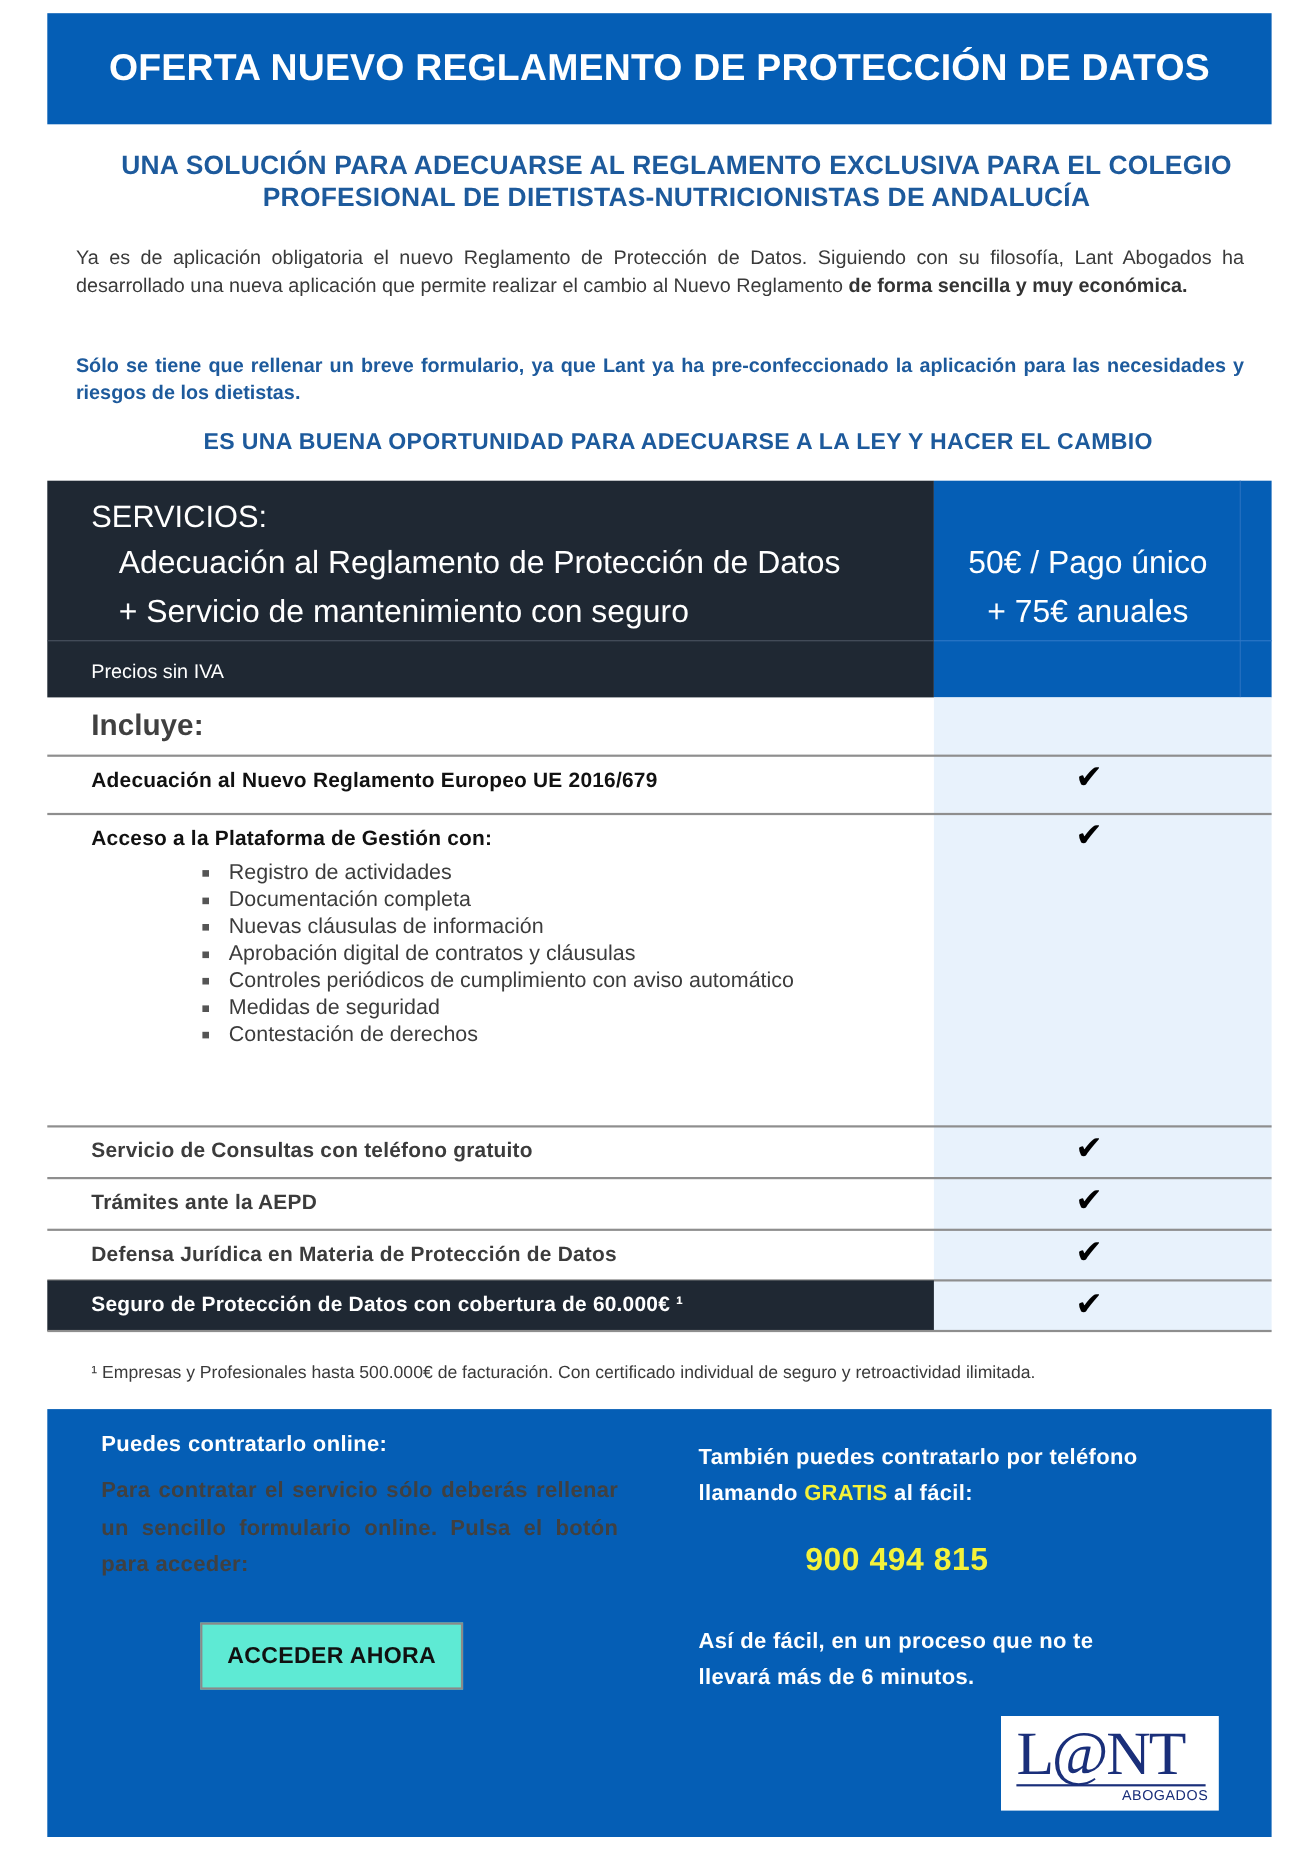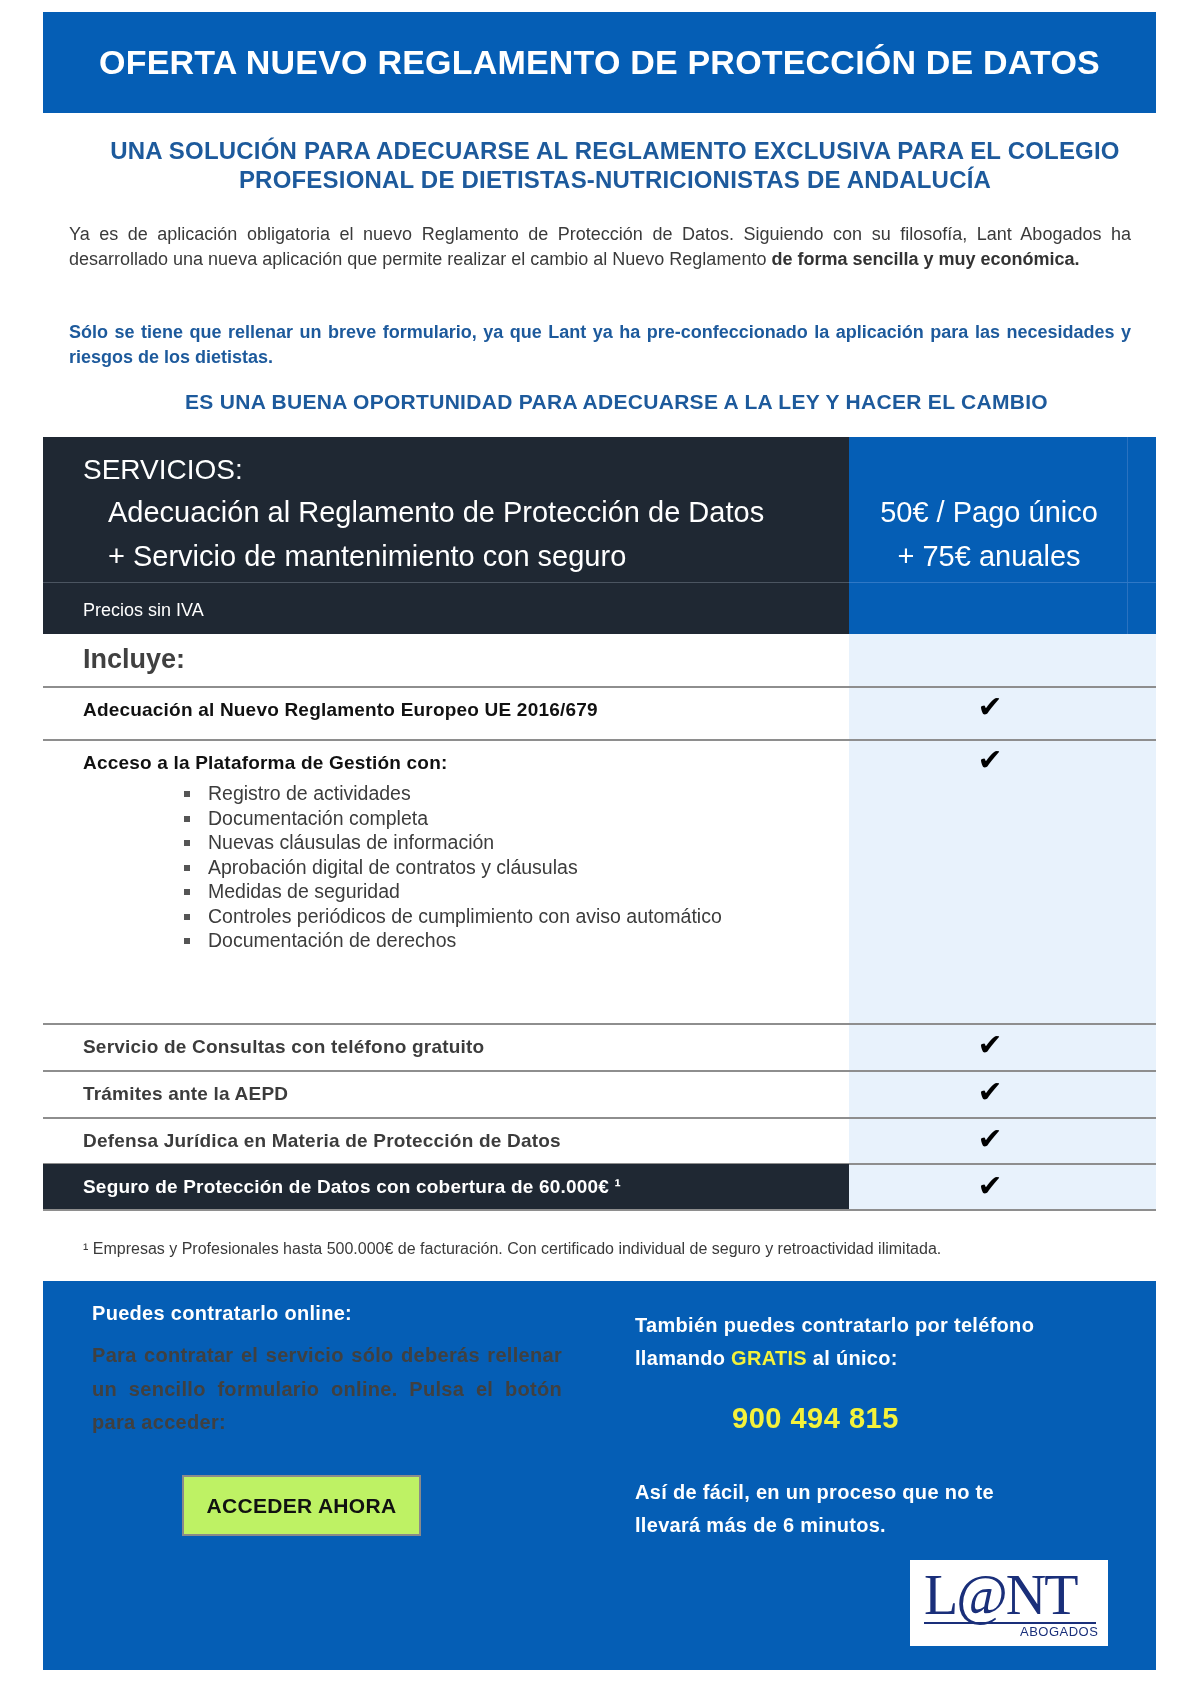--- a/index.html
+++ b/index.html
@@ -53,21 +53,21 @@
     .dark-row { left: 43px; top: 1164px; width: 806px; height: 46px; background: #1f2833; }
     .dark-row-text { left: 83px; top: 1176px; color: #fff; font-size: 19px; font-weight: bold; white-space: nowrap; letter-spacing: 0.2px; }
 
     .footnote { left: 83px; top: 1240px; font-size: 16px; font-weight: normal; color: #3a3a3a; white-space: nowrap; }
 
     
     .bottom { left: 43px; top: 1281px; width: 1113px; height: 389px; background: #055eb5; }
     .online-title { left: 92px; top: 1302px; color: #fff; font-weight: bold; font-size: 20px; letter-spacing: 0.3px; }
     .online-body { left: 92px; top: 1339px; width: 470px; color: #404040; font-weight: bold; font-size: 20px;
       line-height: 33.5px; text-align: justify; letter-spacing: 0.3px; }
-    .acceder { left: 182px; top: 1475px; width: 239px; height: 61px; background: #bef264; border: 2px solid #8a8a8a;
+    .acceder { left: 182px; top: 1475px; width: 239px; height: 61px; background: #5eead4; border: 2px solid #8a8a8a;
       box-sizing: border-box; color: #111; font-weight: bold; font-size: 21px; display: flex; align-items: center;
       justify-content: center; letter-spacing: 0.3px; cursor: pointer; }
     .phone-title { left: 635px; top: 1309px; color: #fff; font-weight: bold; font-size: 20px; line-height: 33px; letter-spacing: 0.3px; }
     .gratis { color: #f4f23b; }
     .phone-number { left: 732px; top: 1402px; color: #f4f23b; font-weight: bold; font-size: 29px; letter-spacing: 0.5px; }
     .easy { left: 635px; top: 1476px; color: #fff; font-weight: bold; font-size: 20px; line-height: 33px; letter-spacing: 0.3px; }
 
     .logo-box { left: 910px; top: 1560px; width: 198px; height: 86px; background: #fff; text-align: right; }
     .logo-main { left: 14px; top: 4px; font-family: "Liberation Serif", serif; font-size: 56px; color: #1a2f7a;
       letter-spacing: -2px; line-height: 62px; }
@@ -110,23 +110,23 @@
 
 <div class="abs row-line" style="top:739px"></div>
 <div class="abs row-text" style="top:752px">Acceso a la Plataforma de Gestión con:</div>
 <div class="abs check" style="top:745px">✔</div>
 
 <ul class="abs bullets">
   <li>Registro de actividades</li>
   <li>Documentación completa</li>
   <li>Nuevas cláusulas de información</li>
   <li>Aprobación digital de contratos y cláusulas</li>
+  <li>Controles periódicos de cumplimiento con aviso automático</li>
   <li>Medidas de seguridad</li>
-  <li>Controles periódicos de cumplimiento con aviso automático</li>
-  <li>Documentación de derechos</li>
+  <li>Contestación de derechos</li>
 </ul>
 
 <div class="abs row-line" style="top:1023px"></div>
 <div class="abs row-text grey" style="top:1036px">Servicio de Consultas con teléfono gratuito</div>
 <div class="abs check" style="top:1030px">✔</div>
 
 <div class="abs row-line" style="top:1070px"></div>
 <div class="abs row-text grey" style="top:1083px">Trámites ante la AEPD</div>
 <div class="abs check" style="top:1077px">✔</div>
 
@@ -142,21 +142,21 @@
 
 <div class="abs footnote">¹ Empresas y Profesionales hasta 500.000€ de facturación. Con certificado individual de seguro y retroactividad ilimitada.</div>
 
 <div class="abs bottom"></div>
 <div class="abs online-title">Puedes contratarlo online:</div>
 <div class="abs online-body">Para contratar el servicio sólo deberás rellenar un sencillo formulario online. Pulsa el botón para acceder:</div>
 <div class="abs acceder">ACCEDER AHORA</div>
 
 <div class="abs phone-title">
   <div>También puedes contratarlo por teléfono</div>
-  <div><span>llamando </span><span class="gratis">GRATIS</span><span> al único:</span></div>
+  <div><span>llamando </span><span class="gratis">GRATIS</span><span> al fácil:</span></div>
 </div>
 <div class="abs phone-number">900 494 815</div>
 <div class="abs easy">
   <div>Así de fácil, en un proceso que no te</div>
   <div>llevará más de 6 minutos.</div>
 </div>
 
 <div class="abs logo-box">
   <div class="abs logo-main">L@NT</div>
   <div class="abs logo-line"></div>

